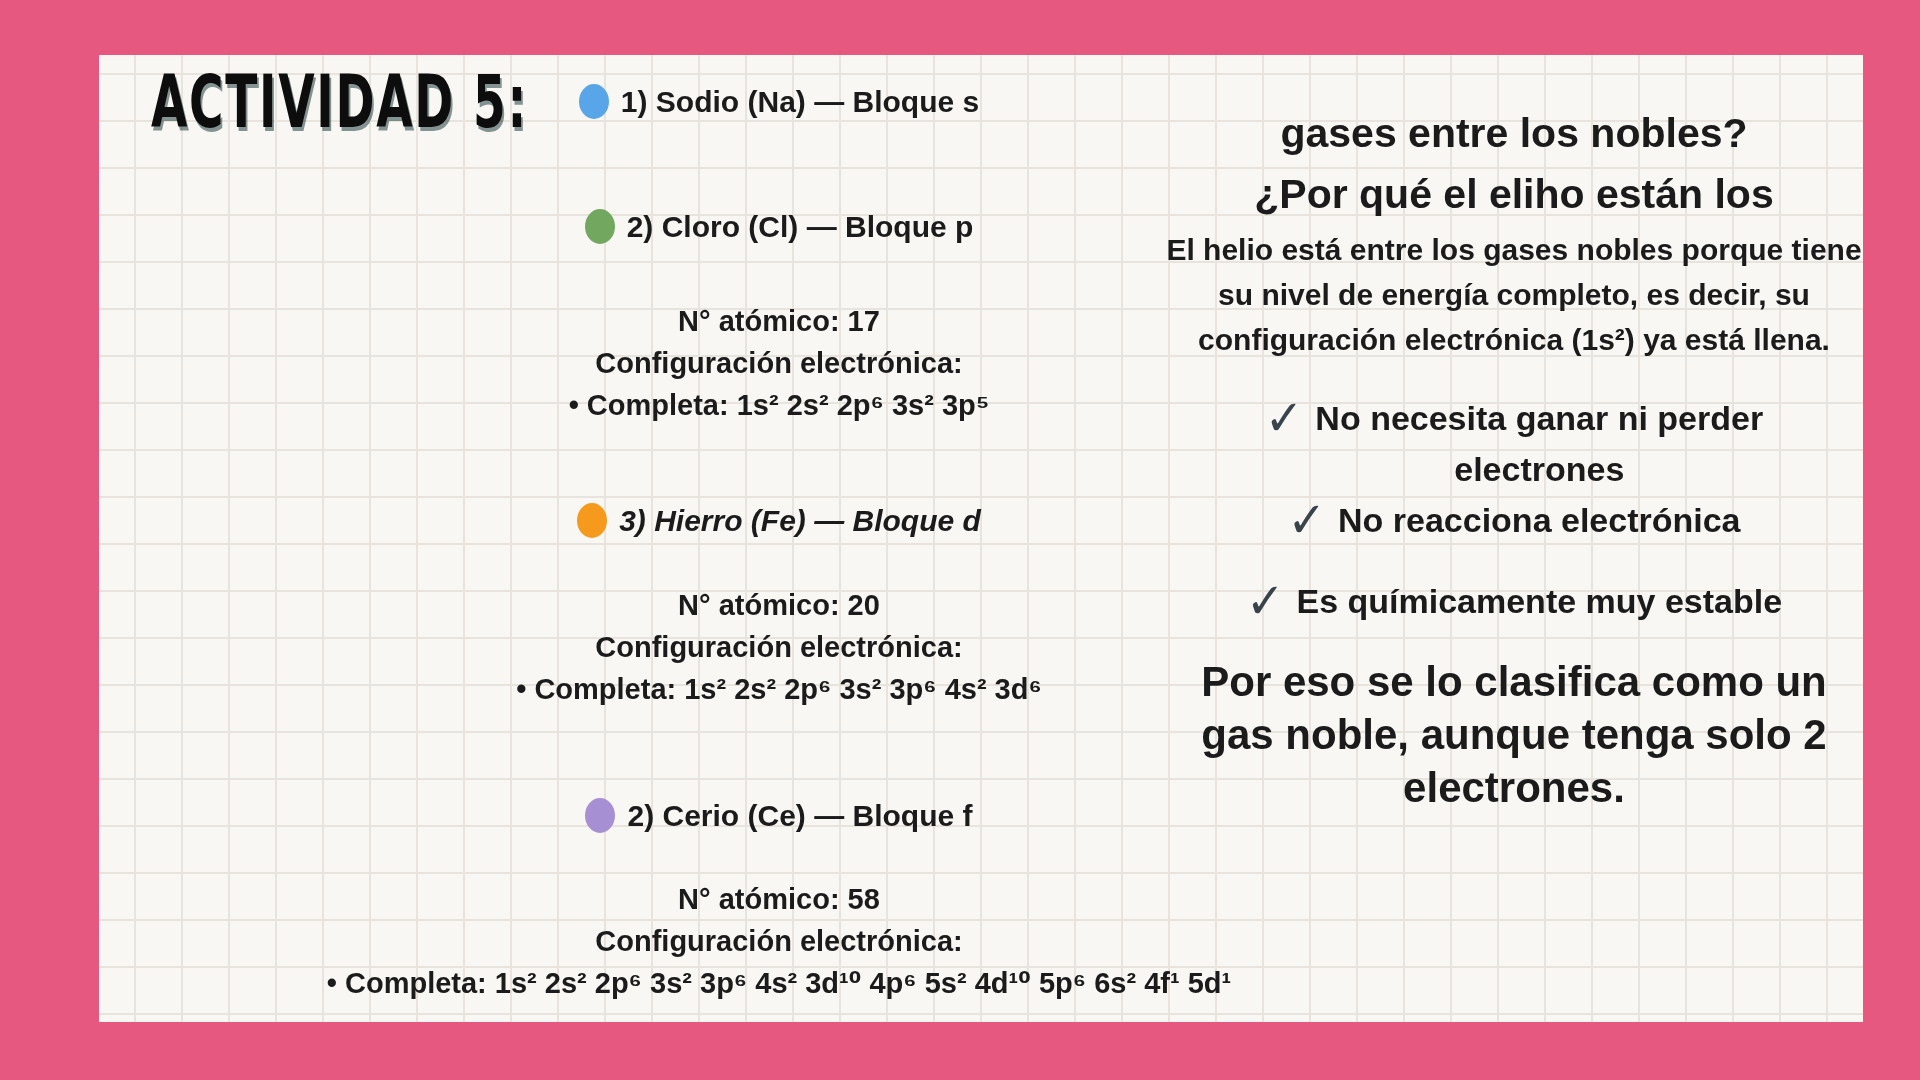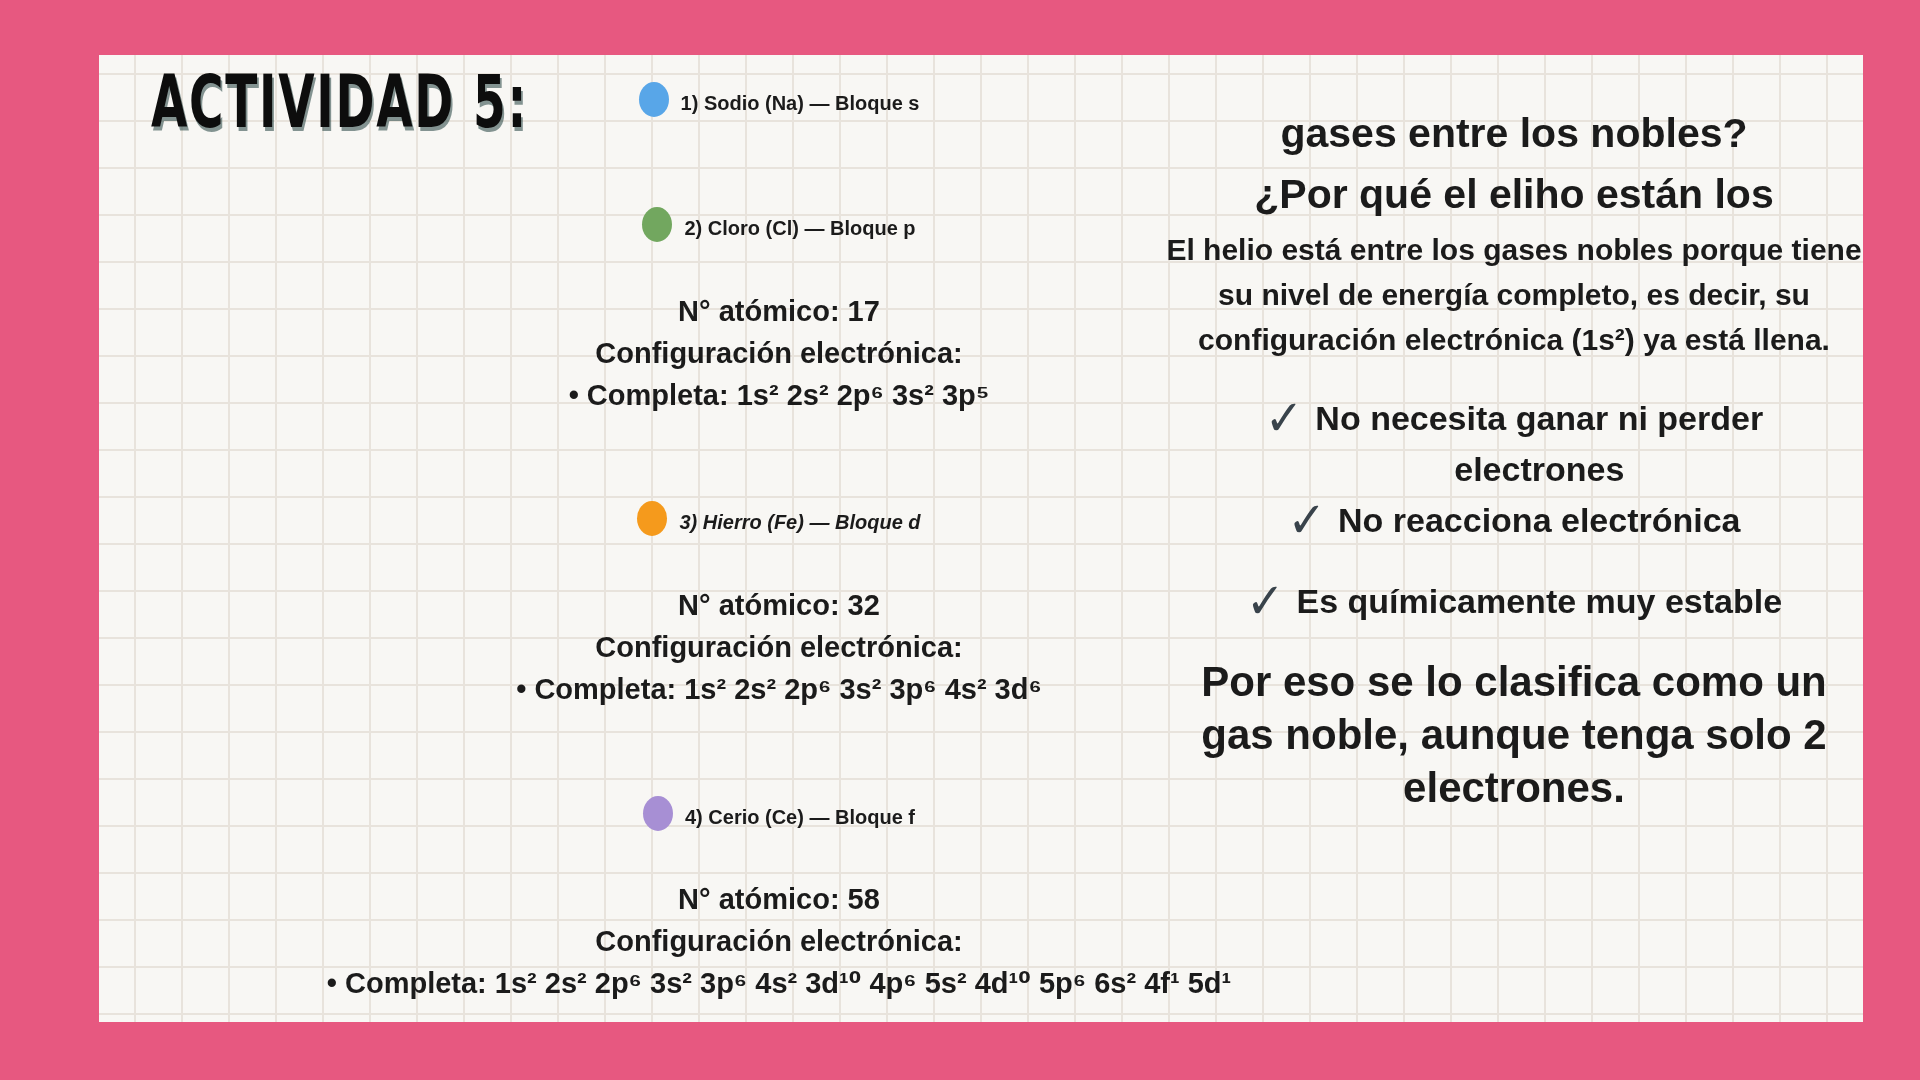--- a/index.html
+++ b/index.html
@@ -39,21 +39,21 @@
     position: absolute;
     left: 0; top: 0;
     width: 1360px; height: 100%;
   }
   .left-col .block {
     position: absolute;
     left: 0; width: 100%;
     text-align: center;
   }
   .item-header {
-    font-size: 20px;
+    font-size: 30px;
     font-weight: 700;
     line-height: 40px;
     white-space: nowrap;
   }
   .dot {
     display: inline-block;
     width: 30px; height: 35px;
     border-radius: 50%;
     margin-right: 12px;
     vertical-align: -7px;
@@ -116,38 +116,38 @@
   <div class="left-col">
 
     <div class="block item-header" style="top:27px;">
       <span class="dot" style="background-color: rgb(88, 166, 232);"></span><span>1) Sodio (Na) — Bloque s</span>
     </div>
 
     <div class="block item-header" style="top:152px;">
       <span class="dot" style="background-color: rgb(114, 167, 95);"></span><span>2) Cloro (Cl) — Bloque p</span>
     </div>
 
-    <div class="block item-details" style="top:235px;">
+    <div class="block item-details" style="top:245px;">
       <div>N° atómico: 17</div>
       <div>Configuración electrónica:</div>
       <div>• Completa: 1s² 2s² 2p⁶ 3s² 3p⁵</div>
     </div>
 
     <div class="block item-header" style="top:446px;font-style:italic;">
       <span class="dot" style="background-color: rgb(245, 154, 28);"></span><span>3) Hierro (Fe) — Bloque d</span>
     </div>
 
     <div class="block item-details" style="top:529px;">
-      <div>N° atómico: 32</div>
+      <div>N° atómico: 20</div>
       <div>Configuración electrónica:</div>
       <div>• Completa: 1s² 2s² 2p⁶ 3s² 3p⁶ 4s² 3d⁶</div>
     </div>
 
     <div class="block item-header" style="top:741px;">
-      <span class="dot" style="background-color: rgb(167, 143, 212);"></span><span>4) Cerio (Ce) — Bloque f</span>
+      <span class="dot" style="background-color: rgb(167, 143, 212);"></span><span>2) Cerio (Ce) — Bloque f</span>
     </div>
 
     <div class="block item-details" style="top:823px;">
       <div>N° atómico: 58</div>
       <div>Configuración electrónica:</div>
       <div>• Completa: 1s² 2s² 2p⁶ 3s² 3p⁶ 4s² 3d¹⁰ 4p⁶ 5s² 4d¹⁰ 5p⁶ 6s² 4f¹ 5d¹</div>
     </div>
 
   </div>
 

